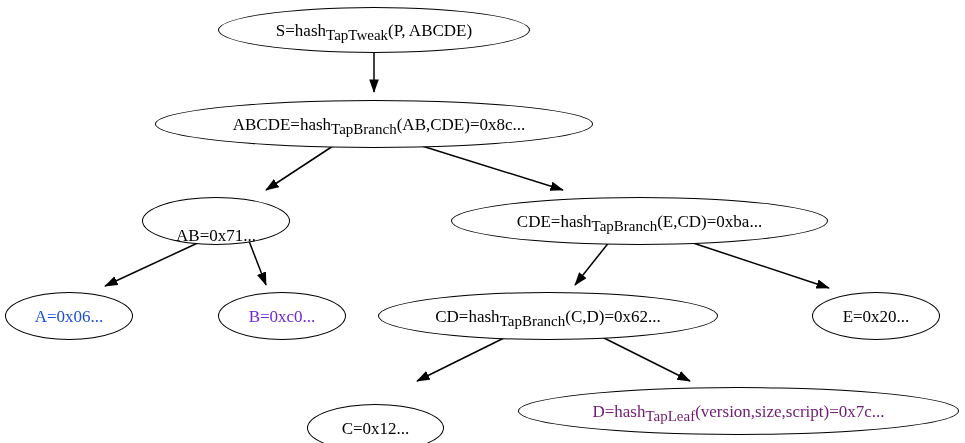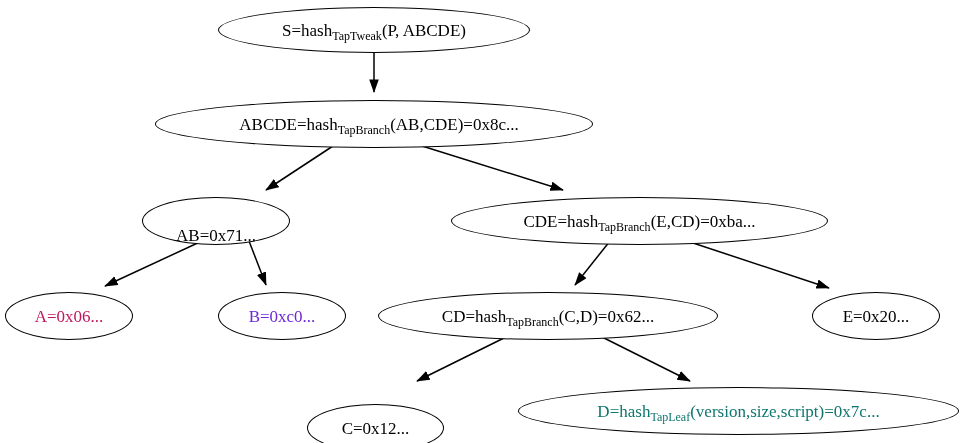--- a/index.html
+++ b/index.html
@@ -34,21 +34,21 @@
     white-space: nowrap;
   }
   .node-label {
     font-family: "Liberation Serif", "DejaVu Serif", serif;
     font-size: 17px;
     color: #000000;
     line-height: 1;
     display: inline-block;
   }
   .node-label sub {
-    font-size: 12px;
+    font-size: 15px;
     line-height: 0;
     vertical-align: baseline;
     position: relative;
     top: 4px;
   }
 </style>
 </head>
 <body>
 
 <div id="canvas" style="background: rgb(255, 255, 255);">
@@ -77,31 +77,31 @@
       <div class="node" style="left: 155px; top: 100px; width: 438px; height: 48px; border-color: rgb(0, 0, 0);">
         <span class="node-label" style="color: rgb(0, 0, 0); margin-left: 10px;"><span>ABCDE=hash</span><sub>TapBranch</sub><span>(AB,CDE)=0x8c...</span></span>
       </div>
       <div class="node" style="left: 142px; top: 197px; width: 148px; height: 48px; border-color: rgb(0, 0, 0); align-items: flex-end;">
         <span class="node-label" style="color: rgb(0, 0, 0);"><span>AB=0x71...</span></span>
       </div>
       <div class="node" style="left: 451px; top: 197px; width: 377px; height: 48px; border-color: rgb(0, 0, 0);">
         <span class="node-label" style="color: rgb(0, 0, 0);"><span>CDE=hash</span><sub>TapBranch</sub><span>(E,CD)=0xba...</span></span>
       </div>
       <div class="node" style="left: 5px; top: 292px; width: 128px; height: 48px; border-color: rgb(0, 0, 0);">
-        <span class="node-label" style="color: #be185d;"><span>A=0x06...</span></span>
+        <span class="node-label" style="color: #1d4ed8;"><span>A=0x06...</span></span>
       </div>
       <div class="node" style="left: 218px; top: 292px; width: 128px; height: 48px; border-color: rgb(0, 0, 0);">
         <span class="node-label" style="color: #6d28d9;"><span>B=0xc0...</span></span>
       </div>
       <div class="node" style="left: 378px; top: 292px; width: 340px; height: 48px; border-color: rgb(0, 0, 0);">
         <span class="node-label" style="color: rgb(0, 0, 0);"><span>CD=hash</span><sub>TapBranch</sub><span>(C,D)=0x62...</span></span>
       </div>
       <div class="node" style="left: 812px; top: 292px; width: 128px; height: 48px; border-color: rgb(0, 0, 0);">
         <span class="node-label" style="color: rgb(0, 0, 0);"><span>E=0x20...</span></span>
       </div>
       <div class="node" style="left: 307px; top: 404px; width: 137px; height: 48px; border-color: rgb(0, 0, 0);">
         <span class="node-label" style="color: rgb(0, 0, 0);"><span>C=0x12...</span></span>
       </div>
       <div class="node" style="left: 518px; top: 387px; width: 441px; height: 48px; border-color: rgb(0, 0, 0);">
-        <span class="node-label" style="color: #0f766e; text-align: right;"><span>D=hash</span><sub>TapLeaf</sub><span>(version,size,script)=0x7c...</span></span>
+        <span class="node-label" style="color: #701a75; text-align: right;"><span>D=hash</span><sub>TapLeaf</sub><span>(version,size,script)=0x7c...</span></span>
       </div>
     </div>
 </div>
 
 </body></html>

